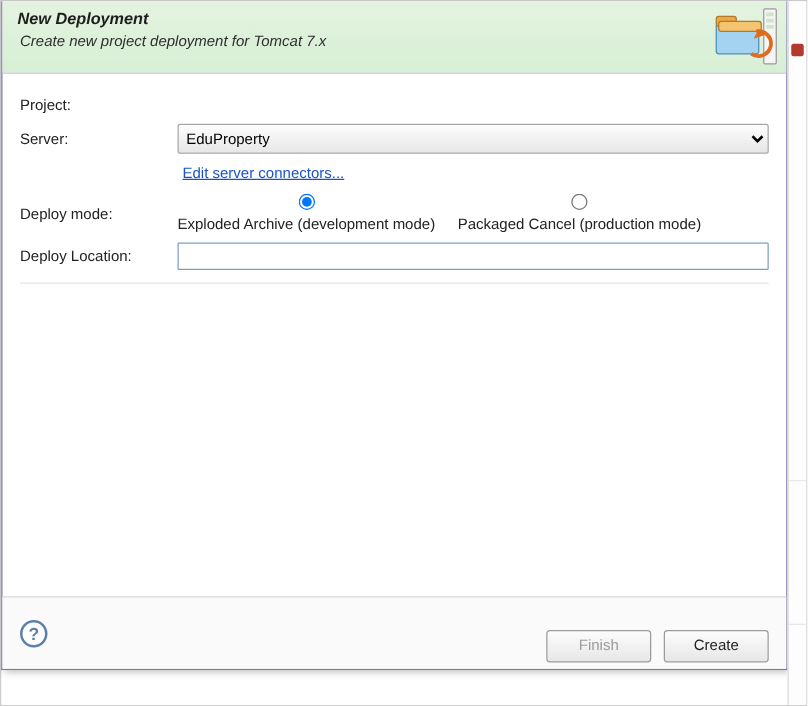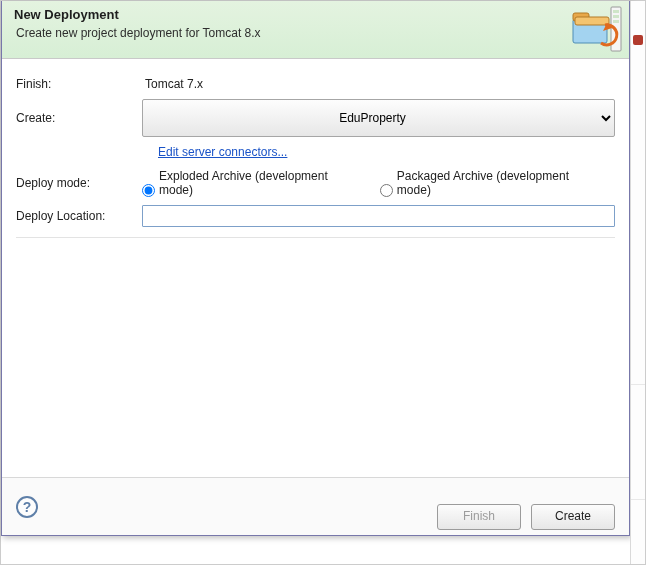--- a/index.html
+++ b/index.html
@@ -3,37 +3,37 @@
 <meta charset="utf-8">
 <style>
   * { box-sizing: border-box; }
   html, body { margin:0; padding:0; font-family: "Segoe UI", Tahoma, sans-serif; font-size:12px; color:#222; background:#fff; }
   .window { width:646px; height:565px; position:relative; background:#fff; border:1px solid #ccc; }
   .right-strip { position:absolute; top:0; right:0; width:15px; height:100%; background:#fdfdfd; border-left:1px solid #d9d9d9; }
   .right-strip .red-square{ position:absolute; top:34px; right:2px; width:10px; height:10px; background:#b23b2d; border-radius:2px;}
   .right-strip .sep1{ position:absolute; top:383px; left:0; right:0; height:1px; background:#e8e8e8;}
   .right-strip .sep2{ position:absolute; top:498px; left:0; right:0; height:1px; background:#e8e8e8;}
   .dialog { position:absolute; top:0; left:0; right:15px; bottom:28px; border:1px solid #77a; border-top:none; background:#fff; box-shadow: 2px 2px 6px rgba(0,0,0,.25);}
-  .header { position:relative; height:58px; background:linear-gradient(#e4f3e0,#d7efd5); border-bottom:1px solid #c9c9c9; padding:6px 70px 4px 12px;}
+  .header { position:relative; height:58px; background:linear-gradient(#e4f3e0,#d7efd5); border-bottom:1px solid #c9c9c9; padding:6px 70px 4px 12px;font-style:italic;}
   .header h1 { margin:0; font-size:13px; font-weight:bold; color:#1e1e1e;}
   .header p { margin:4px 0 0 2px; font-size:12px; color:#2e2e2e;}
   .header-icon { position:absolute; top:2px; right:4px; width:54px; height:52px;}
   .form-area { position:absolute; top:58px; left:0; right:0; bottom:58px; padding:18px 14px 0 14px;}
   .row { display:flex; align-items:center; margin-bottom:8px;}
   .label-col { width:126px; flex:none; color:#222; }
   .value-col { flex:1; }
   .server-val{ padding-left:3px; }
   select.combo {
-    width:100%; height:38px; font-size:12px; background:linear-gradient(#fdfdfd,#e7e7e7);
-    border:1px solid #a6a6a6; border-radius:2px; padding:1px 2px;text-align:center;
+    width:100%; height:24px; font-size:12px; background:linear-gradient(#fdfdfd,#e7e7e7);
+    border:1px solid #a6a6a6; border-radius:2px; padding:1px 2px;
   }
   .link-row { margin:3px 0 10px 0;}
-  .link-row a { color:#1a53c7; text-decoration:underline; cursor:pointer; margin-left:16px;}
+  .link-row a { color:#1a53c7; text-decoration:underline; cursor:pointer; margin-left:4px;}
   .radio-group { display:flex; align-items:center; gap:6px;}
-  .radio-group label { display:flex; align-items:flex-end; gap:4px; margin-right:12px; cursor:pointer;}
+  .radio-group label { display:flex; align-items:center; gap:4px; margin-right:12px; cursor:pointer;flex-direction:column;}
   .radio-group input[type=radio]{ margin:0; }
   .text-input{
     width:100%; height:22px; font-size:12px; border:1px solid #7da0c9; border-radius:1px;
     padding:2px 5px; background:#fff; outline:none;
   }
   .hr-sep { border:none; border-top:1px solid #e3e3e3; margin:10px 0 0 0;}
   .footer { position:absolute; left:0; right:0; bottom:0; height:58px; border-top:1px solid #d8d8d8; background:#fafafa; padding:0 14px; display:flex; align-items:center;}
   .help { width:22px; height:22px; border:2px solid #5e7fa8; border-radius:50%; color:#5e7fa8; font-size:14px; font-weight:bold; display:flex; align-items:center; justify-content:center; cursor:pointer; background:#fdfdfd;}
   .spacer { flex:1;}
   .btn { width:84px; height:26px; margin-left:10px; border:1px solid #9b9b9b; border-radius:3px;
@@ -42,45 +42,44 @@
 </style>
 </head>
 <body>
 
 <div class="window">
 
   <div class="dialog">
 
     <div class="header">
       <h1>New Deployment</h1>
-      <p>Create new project deployment for Tomcat  8.x</p>
+      <p>Create new project deployment for Tomcat  7.x</p>
       <span class="header-icon">
         <svg viewBox="0 0 54 52" width="54" height="52">
           <rect x="2" y="16" width="34" height="24" rx="2" fill="#a3d3f0" stroke="#4e8db5"></rect>
           <rect x="2" y="10" width="16" height="8" rx="2" fill="#e8a84a" stroke="#b37a27"></rect>
           <rect x="4" y="14" width="34" height="8" rx="2" fill="#f4c470" stroke="#b37a27"></rect>
           <rect x="40" y="4" width="10" height="44" rx="1" fill="#f5f5f5" stroke="#9a9a9a"></rect>
           <rect x="42" y="7" width="6" height="3" fill="#cfe5c8"></rect>
           <rect x="42" y="12" width="6" height="3" fill="#cfe5c8"></rect>
           <rect x="42" y="17" width="6" height="3" fill="#cfe5c8"></rect>
           <path d="M30 40 a10 10 0 1 0 4 -18" fill="none" stroke="#e06a1e" stroke-width="3"></path>
           <polygon points="36,20 32,28 41,25" fill="#e06a1e"></polygon>
         </svg>
       </span>
     </div>
 
     <div class="form-area">
 
       <div class="row">
-        <div class="label-col">Finish:</div>
-        <div class="value-col server-val">Tomcat  7.x</div>
+        <div class="label-col">Project:</div>
       </div>
 
       <div class="row">
-        <div class="label-col">Create:</div>
+        <div class="label-col">Server:</div>
         <div class="value-col">
           <select class="combo">
             <option>EduProperty</option>
           </select>
         </div>
       </div>
 
       <div class="row link-row">
         <div class="label-col"></div>
         <div class="value-col">
@@ -90,21 +89,21 @@
 
       <div class="row">
         <div class="label-col">Deploy mode:</div>
         <div class="value-col radio-group">
           <label>
             <input type="radio" name="dt" checked="" style="">
             <span>Exploded Archive (development mode)</span>
           </label>
           <label>
             <input type="radio" name="dt" style="">
-            <span>Packaged Archive (development mode)</span>
+            <span>Packaged Cancel (production mode)</span>
           </label>
         </div>
       </div>
 
       <div class="row">
         <div class="label-col">Deploy Location:</div>
         <div class="value-col">
           <input class="text-input" type="text" value="" style="">
         </div>
       </div>

